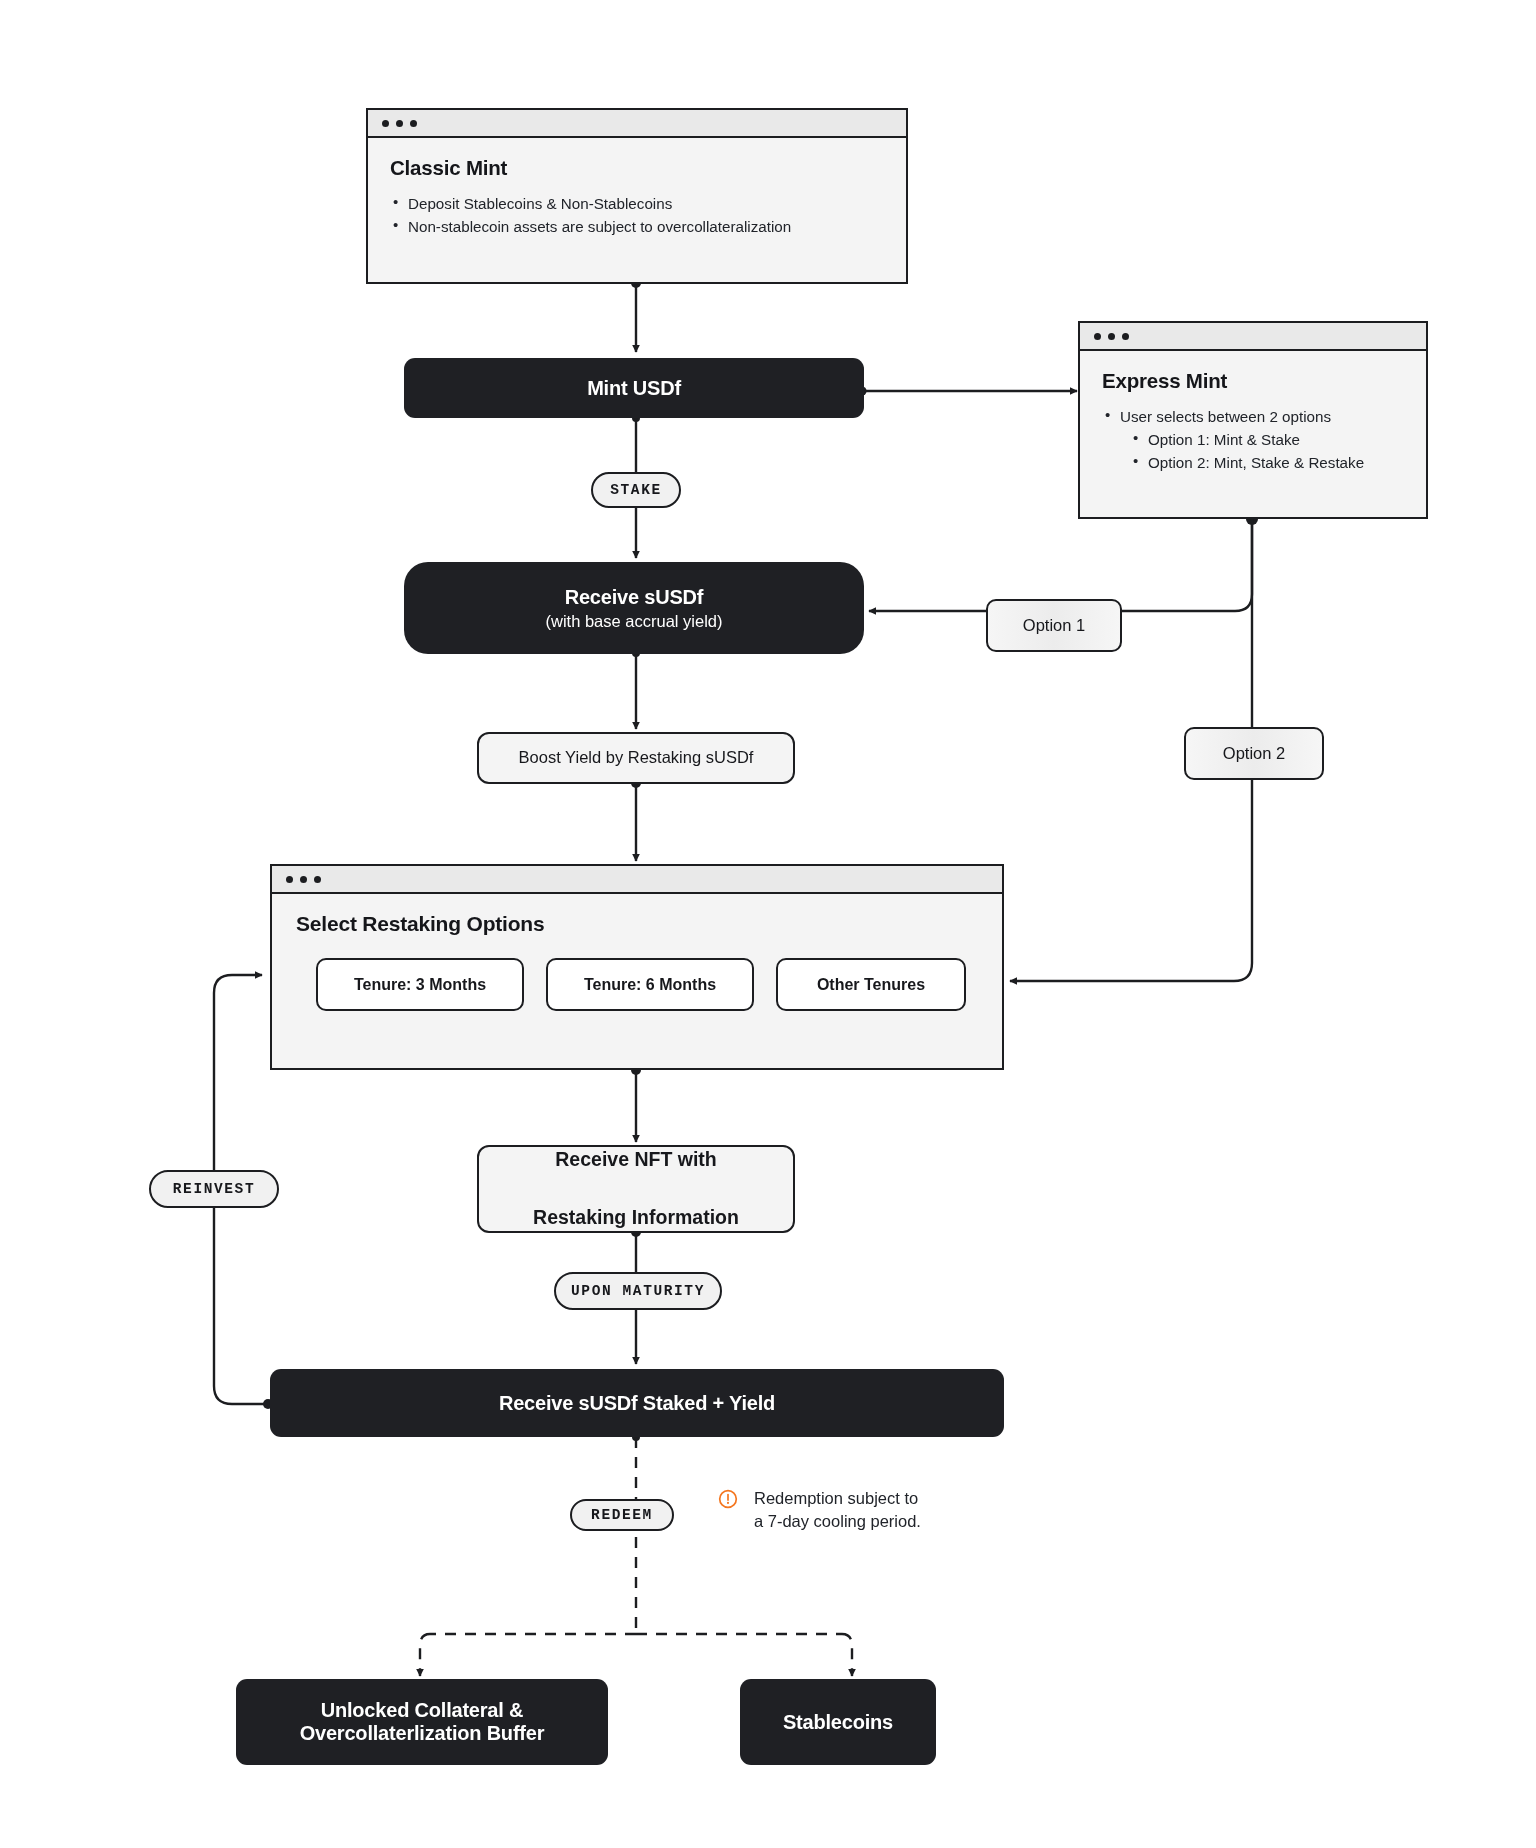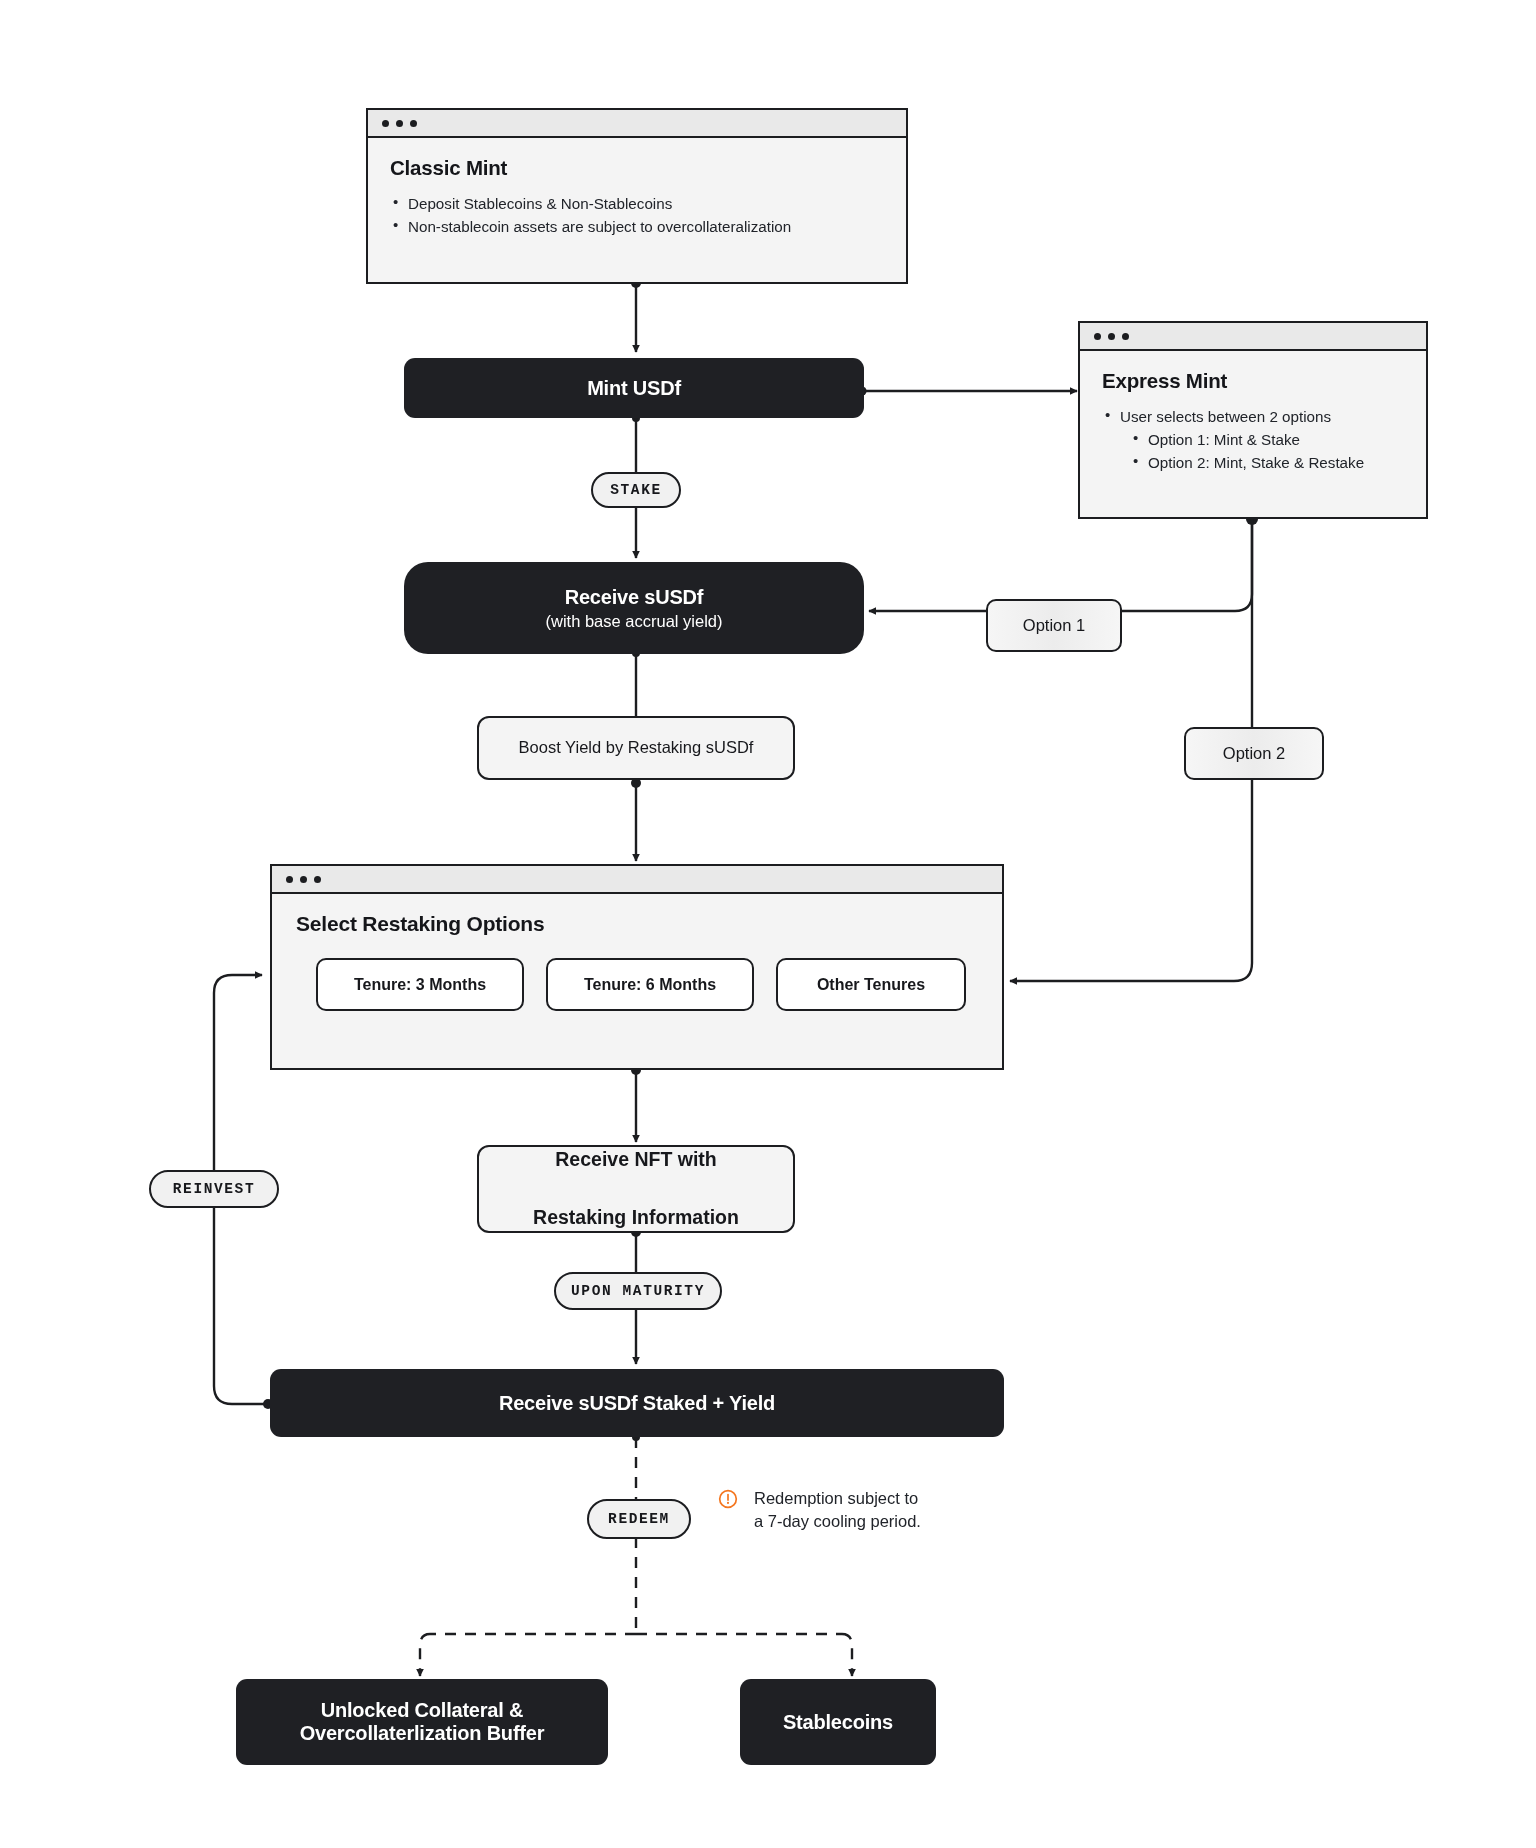--- a/index.html
+++ b/index.html
@@ -248,21 +248,21 @@
   </div>
 
   <div class="node branch" style="left:986px; top:599px; width:136px; height:53px;">
     <span>Option 1</span>
   </div>
 
   <div class="node branch" style="left:1184px; top:727px; width:140px; height:53px;">
     <span>Option 2</span>
   </div>
 
-  <div class="node light" style="left:477px; top:716px; width:318px; height:64px;">
+  <div class="node light" style="left:477px; top:732px; width:318px; height:52px;">
     <span>Boost Yield by Restaking sUSDf</span>
   </div>
 
   <div class="node win" style="left:270px; top:864px; width:734px; height:206px;">
     <div class="win-bar">
       <span class="dot"></span>
       <span class="dot"></span>
       <span class="dot"></span>
     </div>
     <div class="win-body" style="padding:18px 24px 0 24px;">
@@ -291,21 +291,21 @@
   </div>
 
   <div class="node pill" style="left:554px; top:1272px; width:168px; height:38px;">
     <span>UPON MATURITY</span>
   </div>
 
   <div class="node dark" style="left:270px; top:1369px; width:734px; height:68px;">
     <span class="t1">Receive sUSDf Staked + Yield</span>
   </div>
 
-  <div class="node pill" style="left:587px; top:1499px; width:104px; height:40px;">
+  <div class="node pill" style="left:570px; top:1499px; width:104px; height:32px;">
     <span>REDEEM</span>
   </div>
 
   <div class="note" style="left:718px; top:1487px; width:250px;">
     <span class="warn-ico">
       <svg width="20" height="20" viewBox="0 0 20 20" xmlns="http://www.w3.org/2000/svg">
         <circle cx="10" cy="10" r="8.3" fill="none" stroke="#f4761f" stroke-width="1.7"></circle>
         <line x1="10" y1="5.6" x2="10" y2="11.1" stroke="#f4761f" stroke-width="1.7" stroke-linecap="round"></line>
         <circle cx="10" cy="13.9" r="1.05" fill="#f4761f"></circle>
       </svg>

